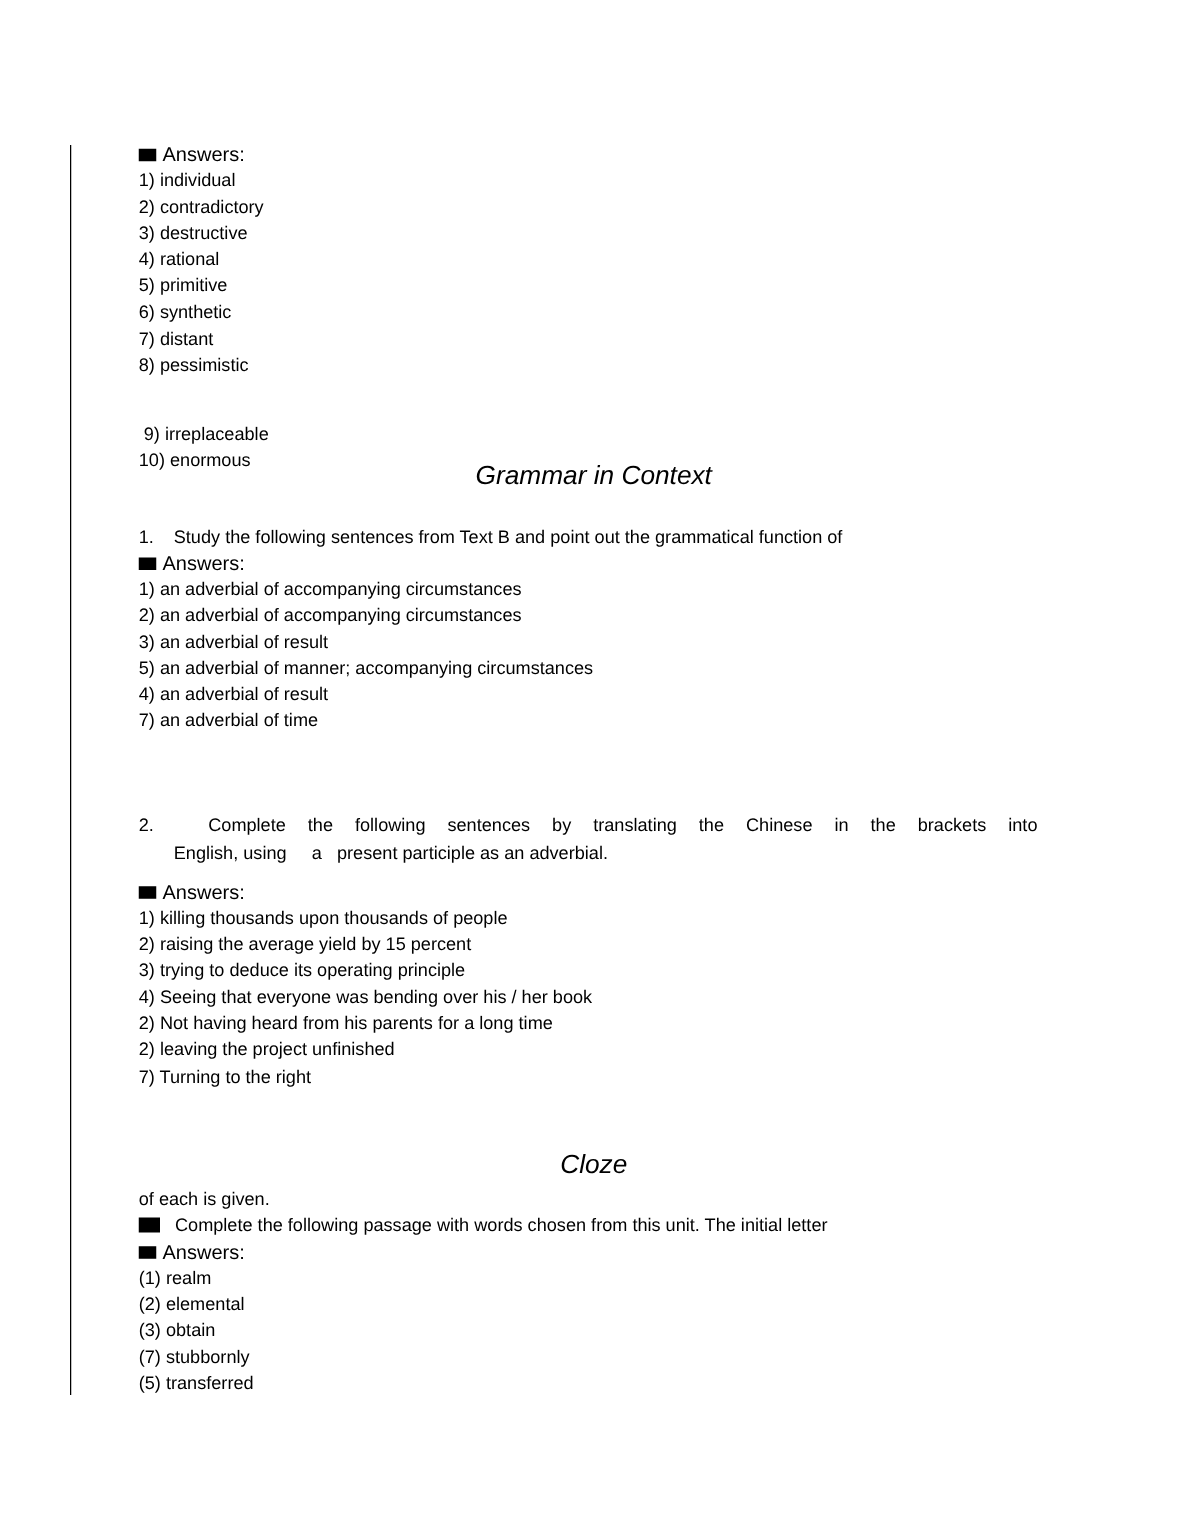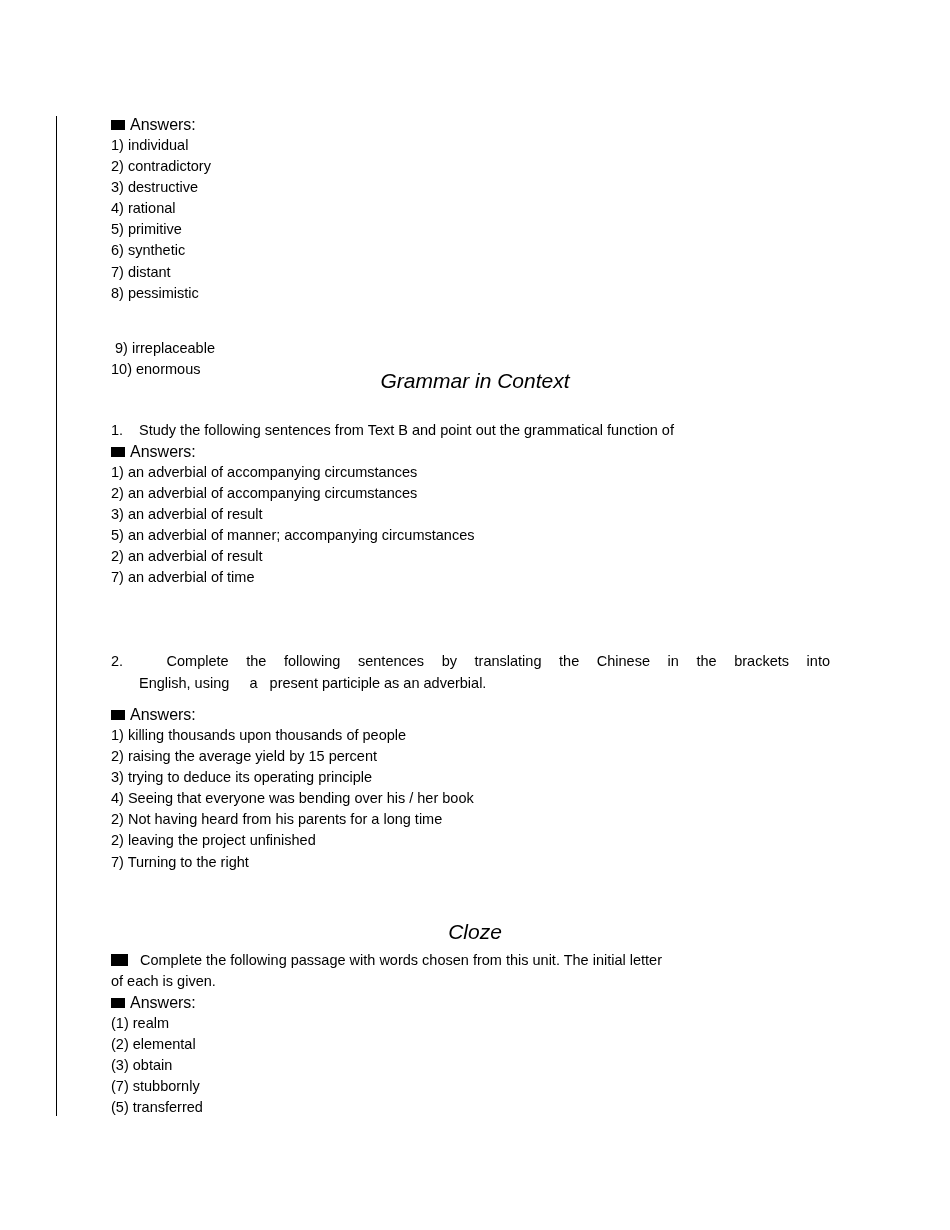--- a/index.html
+++ b/index.html
@@ -41,21 +41,21 @@
 <div class="title" style="top:369px;">Grammar in Context</div>
 
 <div class="q" style="top:420px;">
   <div><span class="num">1.</span><span>Study the following sentences from Text B and point out the grammatical function of</span></div>
   <div class="ans-label"><span class="sq"></span><span>Answers:</span></div>
   <div class="list">
     <div>1) an adverbial of accompanying circumstances</div>
     <div>2) an adverbial of accompanying circumstances</div>
     <div>3) an adverbial of result</div>
     <div>5) an adverbial of manner; accompanying circumstances</div>
-    <div>2) an adverbial of result</div>
+    <div>4) an adverbial of result</div>
     <div>7) an adverbial of time</div>
   </div>
 </div>
 
 <div class="q" style="top:651px;">
   <div class="q2-line">
     <span style="width:38px;display:inline-block;">2.</span>
     <span>Complete</span>
     <span>the</span>
     <span>following</span>
@@ -78,22 +78,22 @@
     <div>4) Seeing that everyone was bending over his / her book</div>
     <div>2) Not having heard from his parents for a long time</div>
     <div>2) leaving the project unfinished</div>
     <div>7) Turning to the right</div>
   </div>
 </div>
 
 <div class="title" style="top:920px;">Cloze</div>
 
 <div class="abs" style="top:950px;">
+  <div>of each is given.</div>
   <div><span class="sq-lg"></span><span>Complete the following passage with words chosen from this unit. The initial letter</span></div>
-  <div>of each is given.</div>
   <div class="ans-label"><span class="sq"></span><span>Answers:</span></div>
   <div class="list">
     <div>(1) realm</div>
     <div>(2) elemental</div>
     <div>(3) obtain</div>
     <div>(7) stubbornly</div>
     <div>(5) transferred</div>
   </div>
 </div>
 

